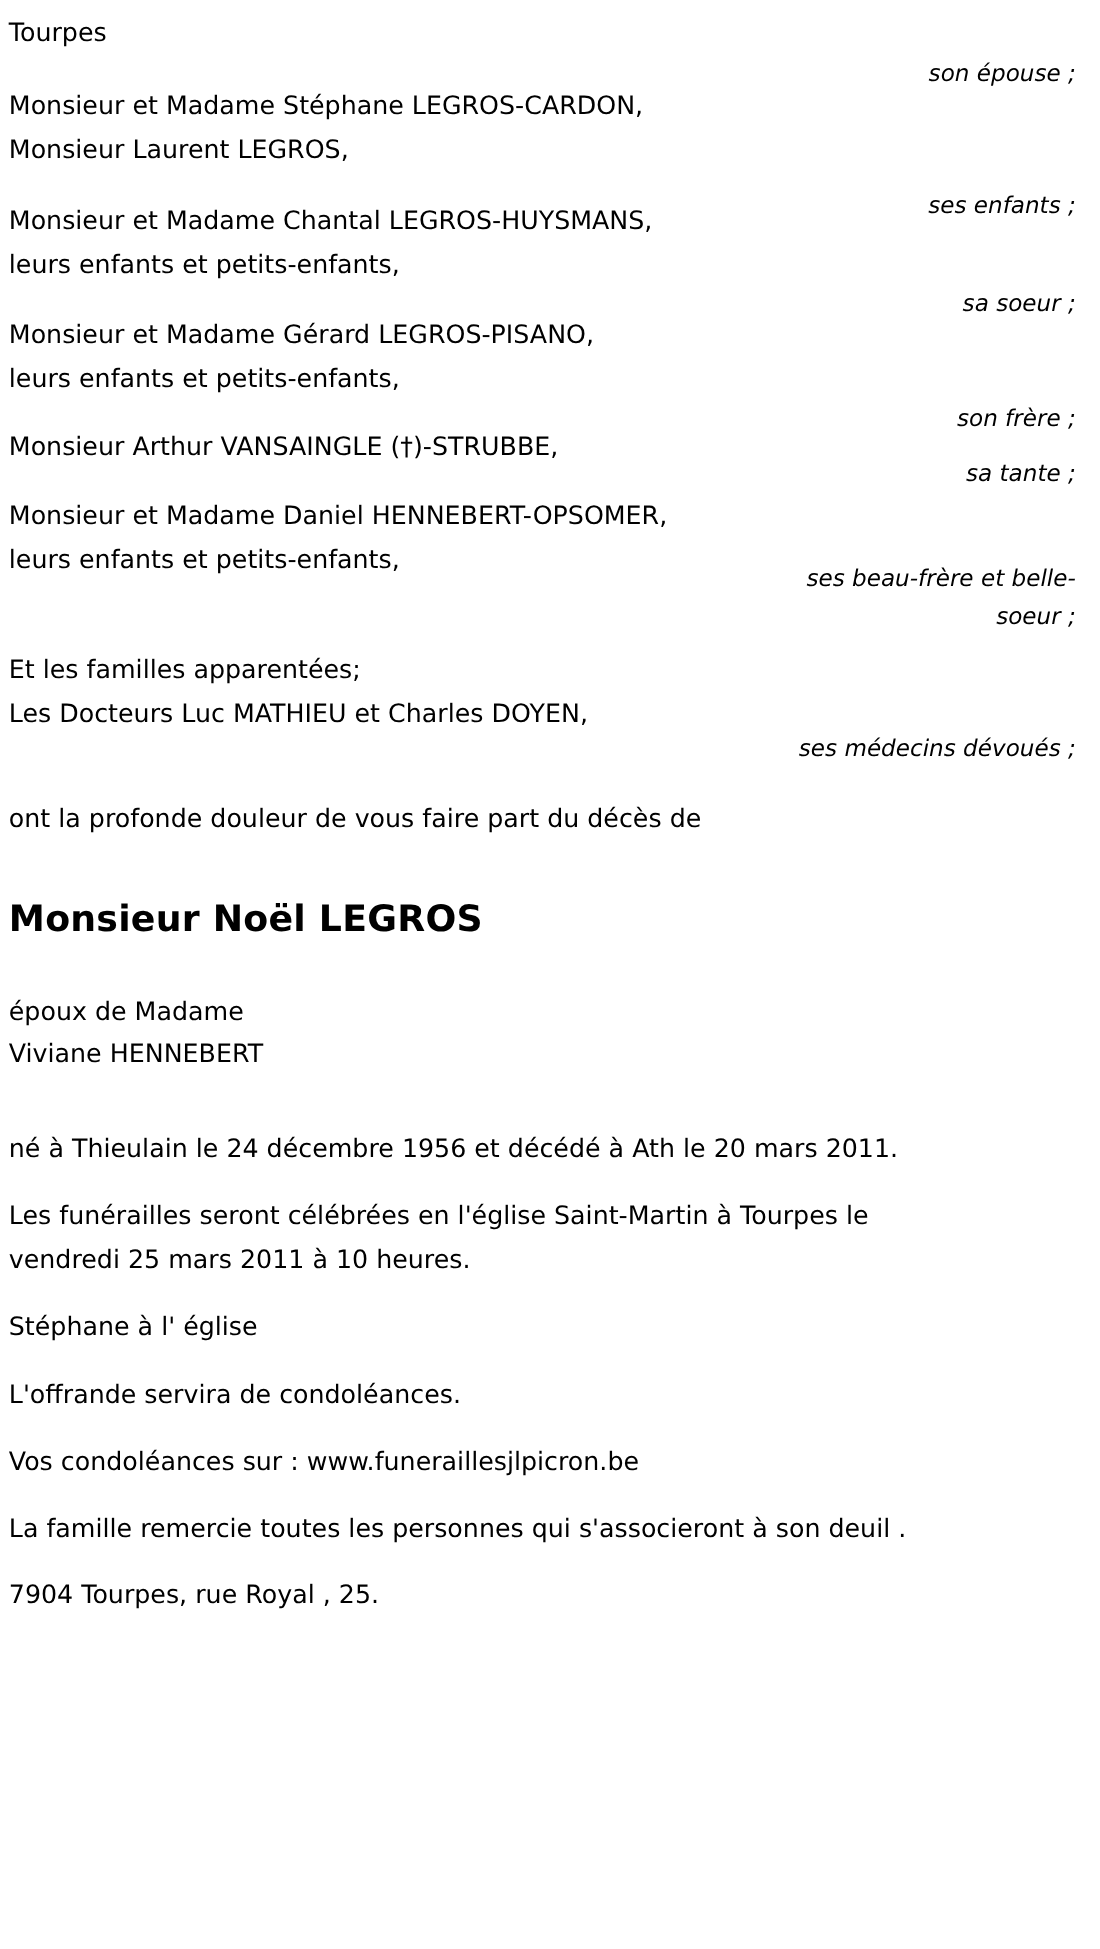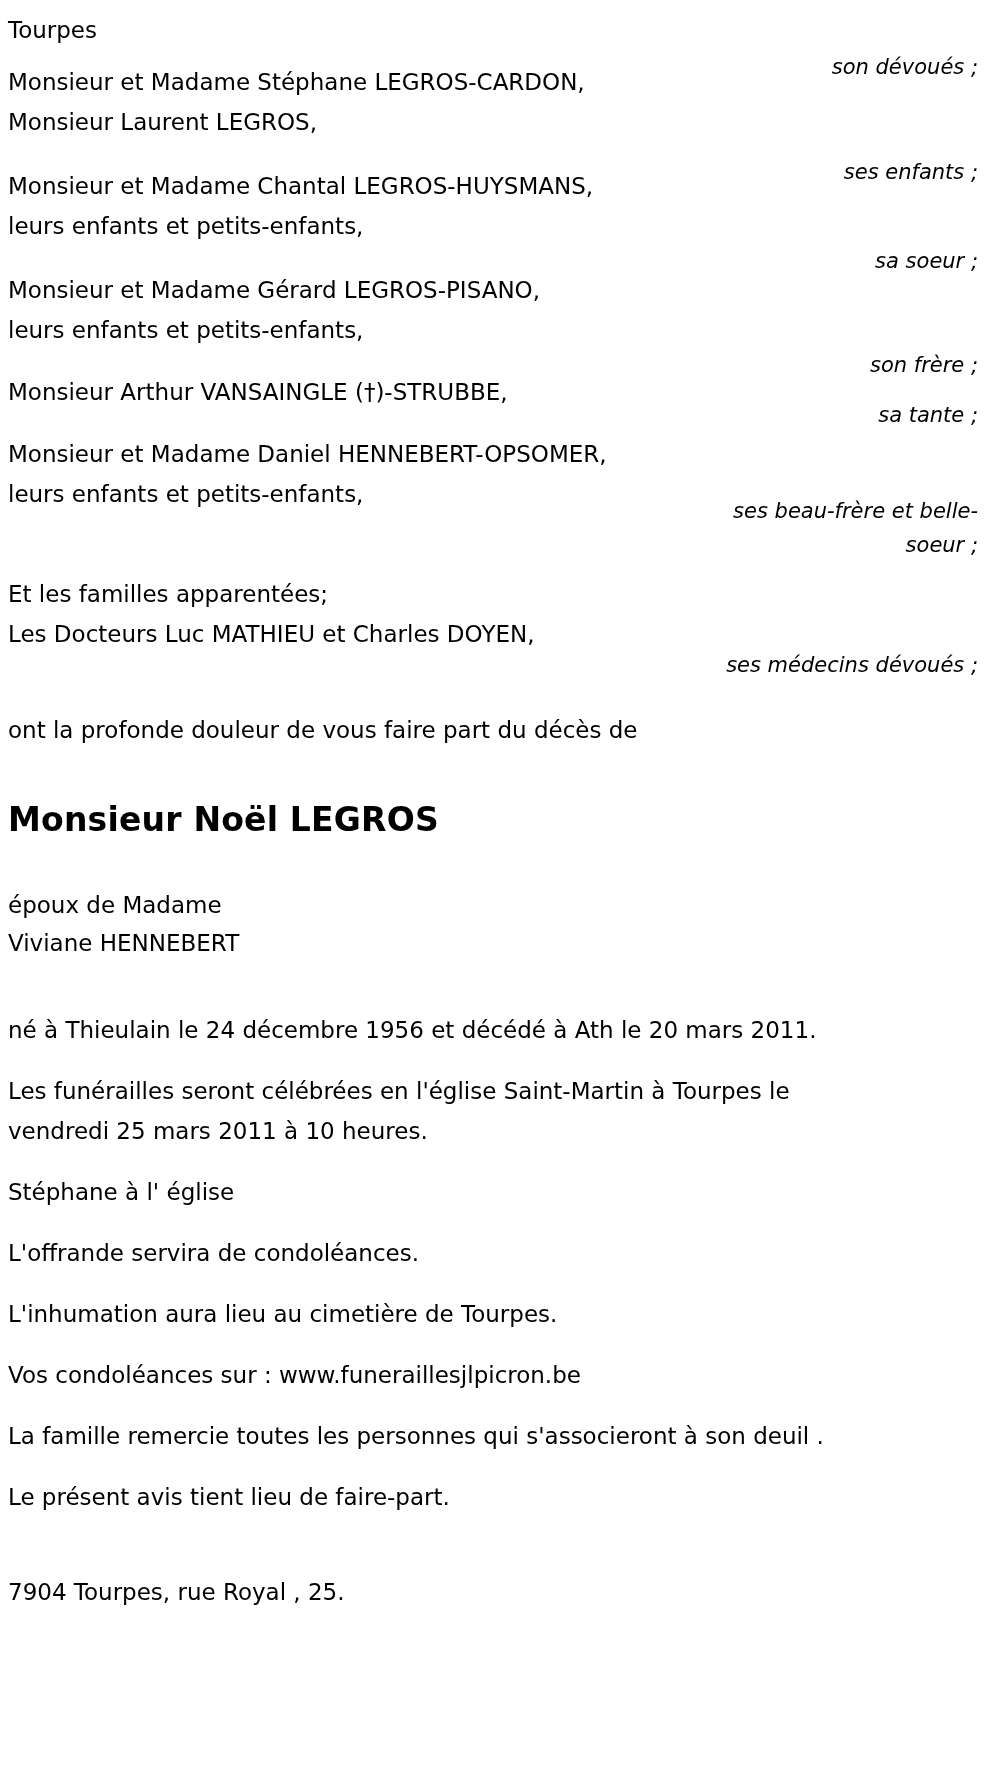--- a/index.html
+++ b/index.html
@@ -25,21 +25,21 @@
 
   
   .announce {
     position: relative;
   }
   .ann-group {
     position: relative;
     margin: 0 0 22px 0;
   }
   .ann-group:first-child {
-    margin-bottom: 12px;
+    margin-bottom: 27px;
   }
   .ann-line {
     font-size: 23px;
     line-height: 40px;
     white-space: pre;
     max-width: 660px;
   }
   .ann-rel {
     position: absolute;
     right: 0;
@@ -110,21 +110,21 @@
 </style>
 </head>
 <body>
 
 <div class="page">
 
   <section class="announce">
 
     <div class="ann-group grp-tourpes">
       <div class="ann-line">Tourpes</div>
-      <div class="ann-rel rel-epouse">son dévoués ;</div>
+      <div class="ann-rel rel-epouse">son épouse ;</div>
     </div>
 
     <div class="ann-group grp-enfants">
       <div class="ann-line">Monsieur et Madame Stéphane LEGROS-CARDON,</div>
       <div class="ann-line">Monsieur Laurent LEGROS,</div>
       <div class="ann-rel rel-enfants">ses enfants ;</div>
     </div>
 
     <div class="ann-group grp-soeur">
       <div class="ann-line">Monsieur et Madame Chantal LEGROS-HUYSMANS,</div>
@@ -164,23 +164,21 @@
 
   <div class="spouse">
     <div>époux de Madame</div>
     <div>Viviane HENNEBERT</div>
   </div>
 
   <p class="body-para">né à Thieulain le 24 décembre 1956 et décédé à Ath le 20 mars 2011.</p>
   <p class="body-para">Les funérailles seront célébrées en l'église Saint-Martin à Tourpes le vendredi 25 mars 2011 à 10 heures.</p>
   <p class="body-para">Stéphane à l' église</p>
   <p class="body-para">L'offrande servira de condoléances.</p>
-  <p class="body-para">L'inhumation aura lieu au cimetière de Tourpes.</p>
   <p class="body-para">Vos condoléances sur : www.funeraillesjlpicron.be</p>
   <p class="body-para">La famille remercie toutes les personnes qui s'associeront à son deuil .</p>
-  <p class="body-para last-para">Le présent avis tient lieu de faire-part.</p>
 
   <div class="addresses">
     <div class="addr-line">7904 Tourpes, rue Royal , 25.</div>
 
   </div>
 
 </div>
 
 </body></html>

